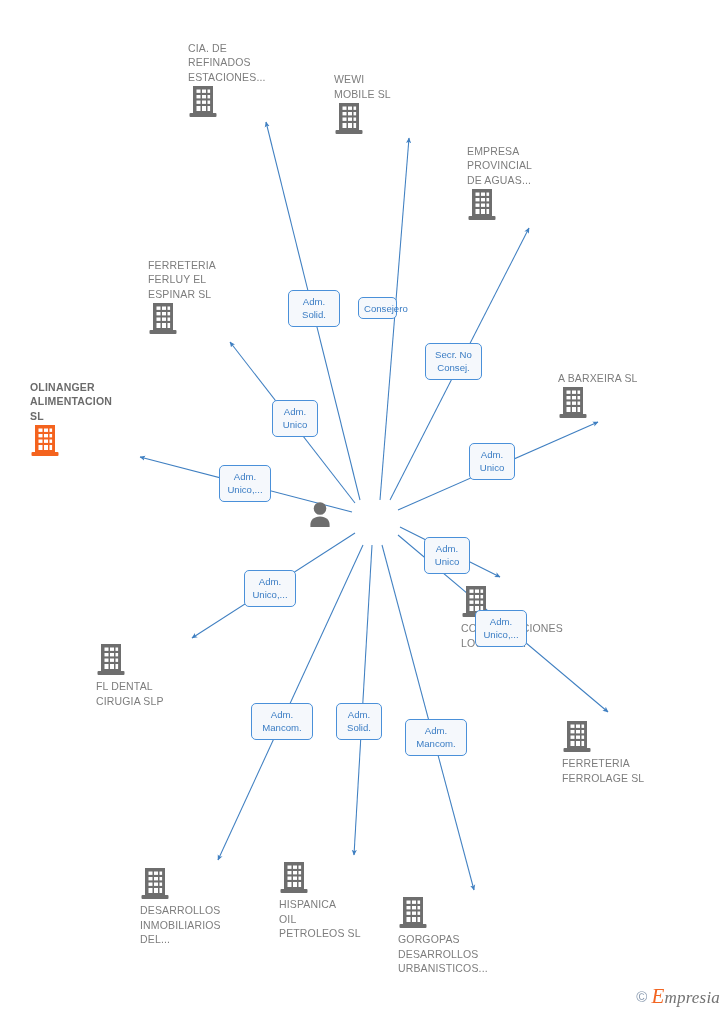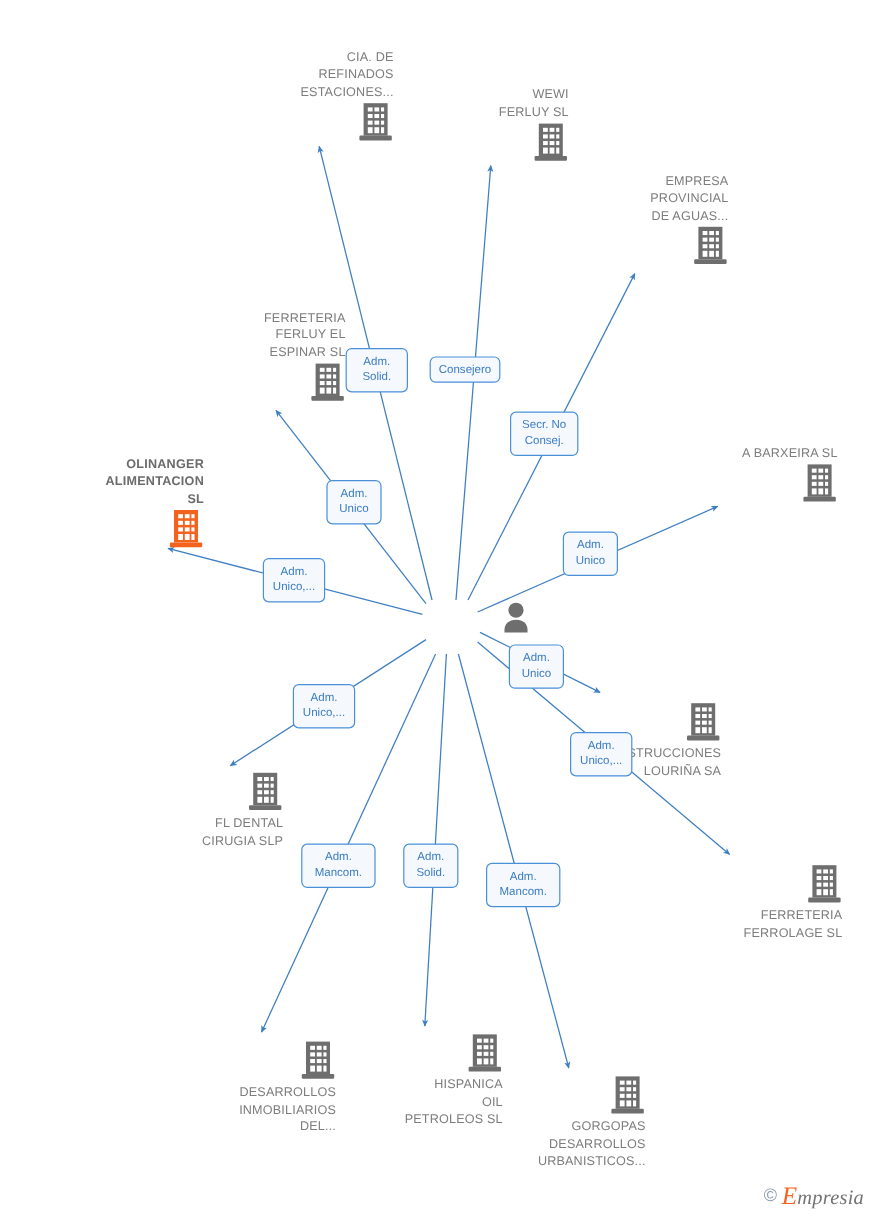--- a/index.html
+++ b/index.html
@@ -22,21 +22,21 @@
     position: absolute;
     left: 0;
     top: 0;
     width: 728px;
     height: 1015px;
   }
   .node {
     position: absolute;
     width: 140px;
     margin-left: -70px;
-    text-align: right;
+    text-align: left;
     pointer-events: auto;
   }
   .node .glyph {
     display: block;
     line-height: 0;
   }
   .node .label {
     display: block;
     font-size: 10.5px;
     line-height: 14.5px;
@@ -138,21 +138,21 @@
               <rect x="14" y="15.5" width="4" height="3.4"></rect>
               <rect x="19.5" y="15.5" width="2.6" height="3.4"></rect>
               <rect x="8.5" y="21" width="4" height="5"></rect>
               <rect x="14" y="21" width="4" height="5"></rect>
               <rect x="19.5" y="21" width="2.6" height="5"></rect>
             </g>
           </svg></span>
       </div>
       <div class="node above" style="left: 404px; top: 72px;">
         <span class="label">WEWI
-FERLUY  SL</span>
+MOBILE  SL</span>
         <span class="glyph"><svg width="30" height="34" viewBox="0 0 30 34" xmlns="http://www.w3.org/2000/svg">
             <g fill="#6e6e6e">
               <rect x="5" y="1" width="20" height="27"></rect>
               <rect x="1.5" y="28" width="27" height="4" rx="1"></rect>
             </g>
             <g fill="#ffffff">
               <rect x="8.5" y="4.5" width="4" height="3.4"></rect>
               <rect x="14" y="4.5" width="4" height="3.4"></rect>
               <rect x="19.5" y="4.5" width="2.6" height="3.4"></rect>
               <rect x="8.5" y="10" width="4" height="3.4"></rect>
@@ -415,21 +415,21 @@
       <div class="node below root" style="left: 375px; top: 500px;">
         <span class="glyph"><svg width="30" height="30" viewBox="0 0 30 30" xmlns="http://www.w3.org/2000/svg">
             <circle cx="15" cy="8.5" r="6.3" fill="#6e6e6e"></circle>
             <path d="M15 16.5c-6.1 0-9.6 3.6-9.6 8.2 0 1.4 0 2.3 0 2.3h19.2s0-0.9 0-2.3c0-4.6-3.5-8.2-9.6-8.2z" fill="#6e6e6e"></path>
           </svg></span>
       </div>
     </div>
   <div id="label-layer">
       <div class="edge-label" style="left: 288px; top: 290px; width: 52px; height: 37px;">Adm.
 Solid.</div>
-      <div class="edge-label" style="left: 358px; top: 297px; width: 59px; height: 22px;">Consejero</div>
+      <div class="edge-label" style="left: 358px; top: 297px; width: 39px; height: 22px;">Consejero</div>
       <div class="edge-label" style="left: 425px; top: 343px; width: 57px; height: 37px;">Secr.  No
 Consej.</div>
       <div class="edge-label" style="left: 272px; top: 400px; width: 46px; height: 37px;">Adm.
 Unico</div>
       <div class="edge-label" style="left: 219px; top: 465px; width: 52px; height: 37px;">Adm.
 Unico,...</div>
       <div class="edge-label" style="left: 469px; top: 443px; width: 46px; height: 37px;">Adm.
 Unico</div>
       <div class="edge-label" style="left: 424px; top: 537px; width: 46px; height: 37px;">Adm.
 Unico</div>

